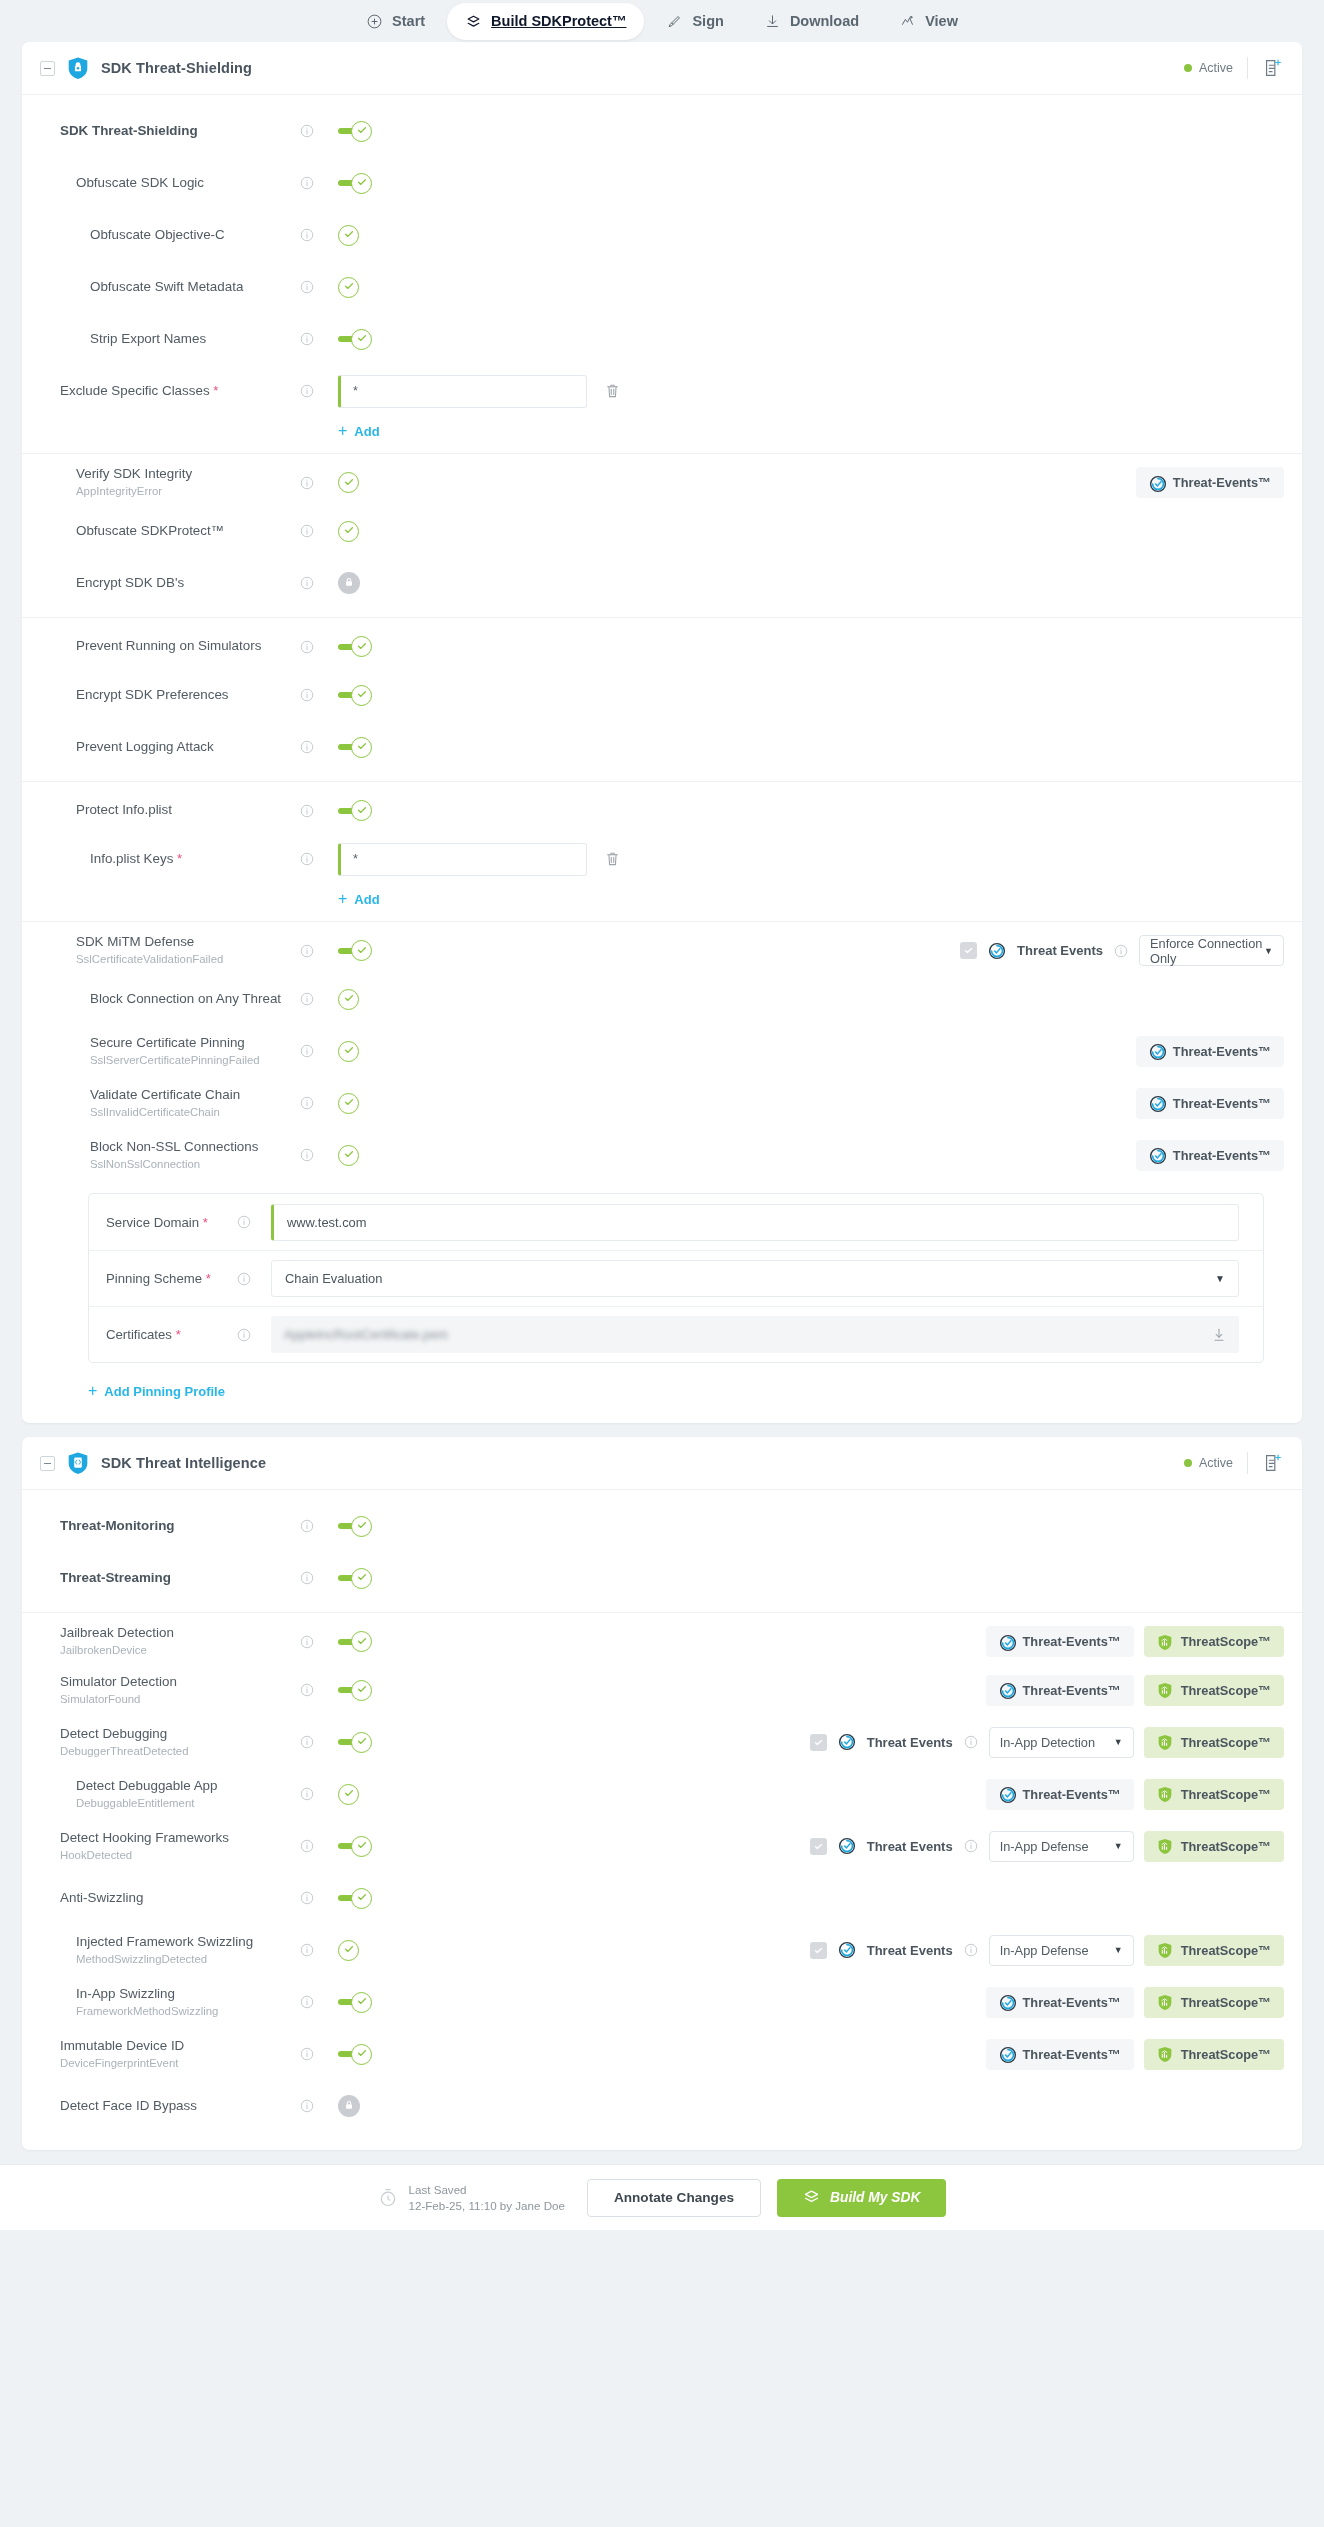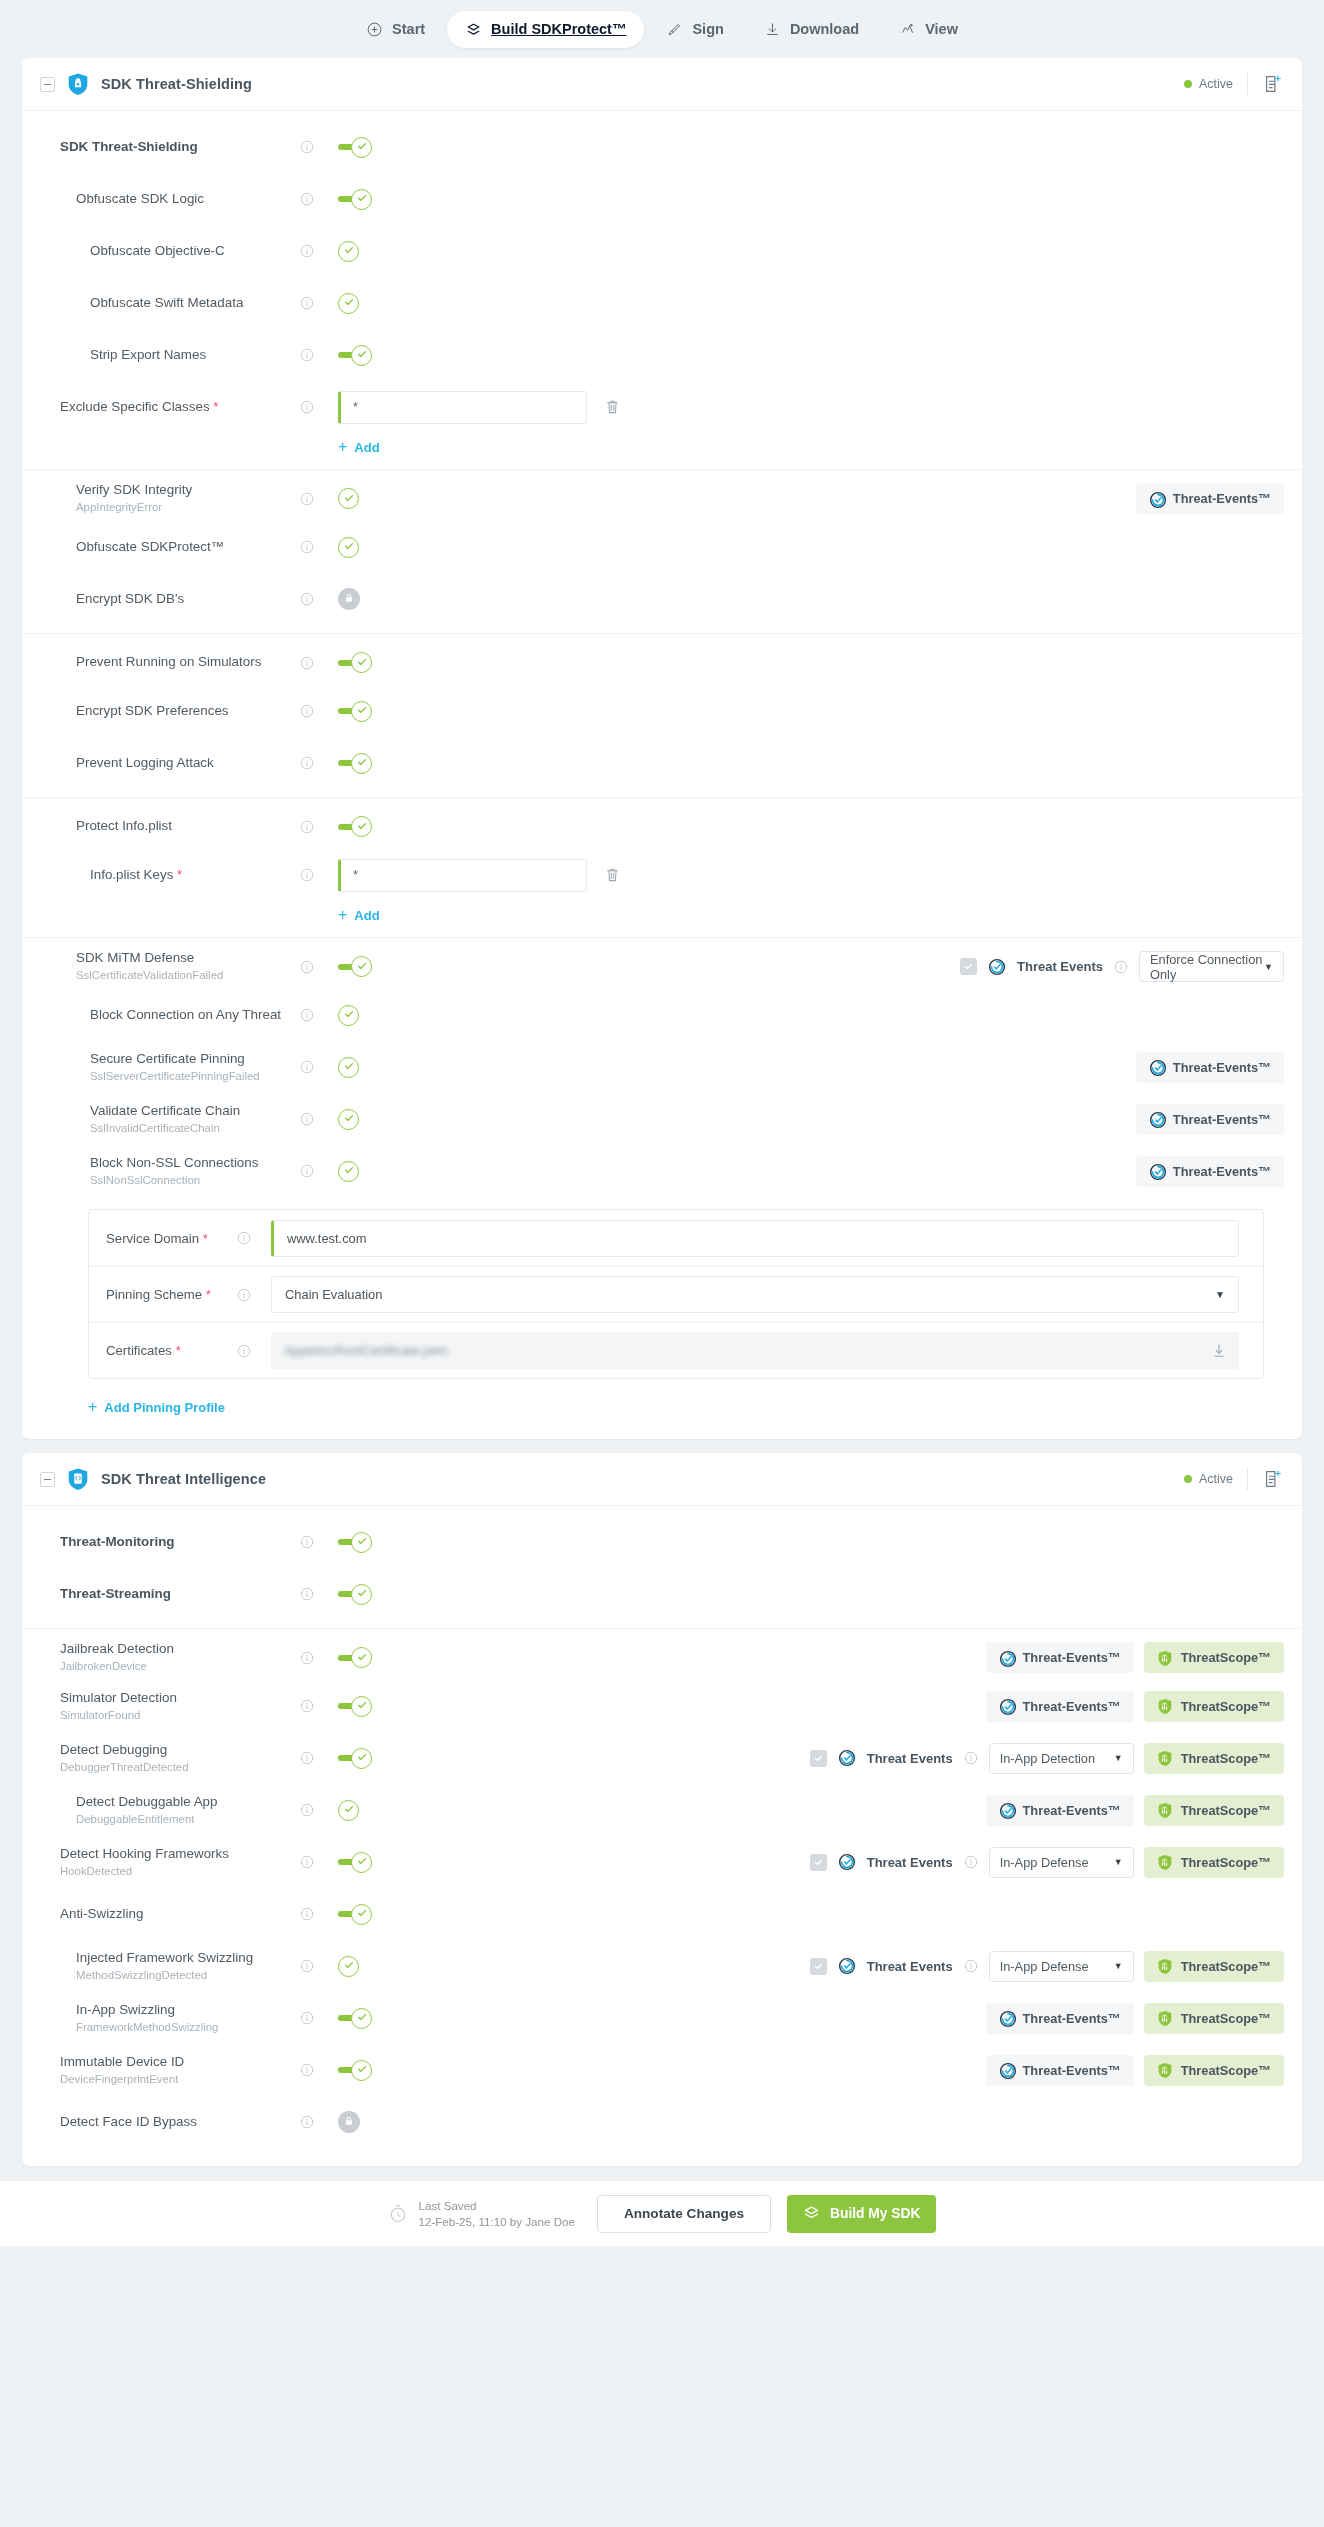--- a/index.html
+++ b/index.html
@@ -7,21 +7,21 @@
     width: 1324px;
     background: #eef2f5;
     font-family: "Liberation Sans", sans-serif;
     color: #4a4a4a;
     -webkit-font-smoothing: antialiased;
   }
   body { padding-bottom: 0; }
 
   
   .topnav {
-    height: 58px;
+    height: 42px;
     background: #eef2f5;
     display: flex;
     align-items: center;
     justify-content: center;
     gap: 0px;
     position: relative;
   }
   .nav-items { display: flex; align-items: center; gap: 4px; }
   .nav-item {
     display: flex; align-items: center; gap: 9px;
@@ -221,23 +221,23 @@
   .saved { display:flex; align-items:center; gap: 11px; margin-right: 6px;}
   .saved-txt { font-size: 11.6px; color: #8d969d; line-height: 1.35; }
   .saved-txt b { display:block; font-weight: 400; }
   .clock-ico { width: 20px; height: 20px; opacity:.55; }
   .btn-outline {
     height: 38px; padding: 0 26px; border: 1px solid #d9dfe4; border-radius: 4px;
     background: #fff; font-size: 13.6px; font-weight: 700; color: #3d474f;
     display:flex; align-items:center; cursor:pointer;
   }
   .btn-green {
-    height: 38px; padding: 0 16px; border-radius: 4px;
+    height: 38px; padding: 0 26px; border-radius: 4px;
     background: #8cc63f; color: #fff; font-size: 13.8px; font-weight: 700;
-    display:flex; align-items:center; gap: 10px; cursor:pointer; border:none;
+    display:flex; align-items:center; gap: 10px; cursor:pointer; border:none;font-style:italic;
   }
 </style>
 </head>
 <body>
 
 <div class="topnav">
   <div class="nav-items">
       <div class="nav-item">
         <span class="ico">
           <svg viewBox="0 0 24 24" width="17" height="17" fill="none" stroke="currentColor" stroke-width="1.4">

